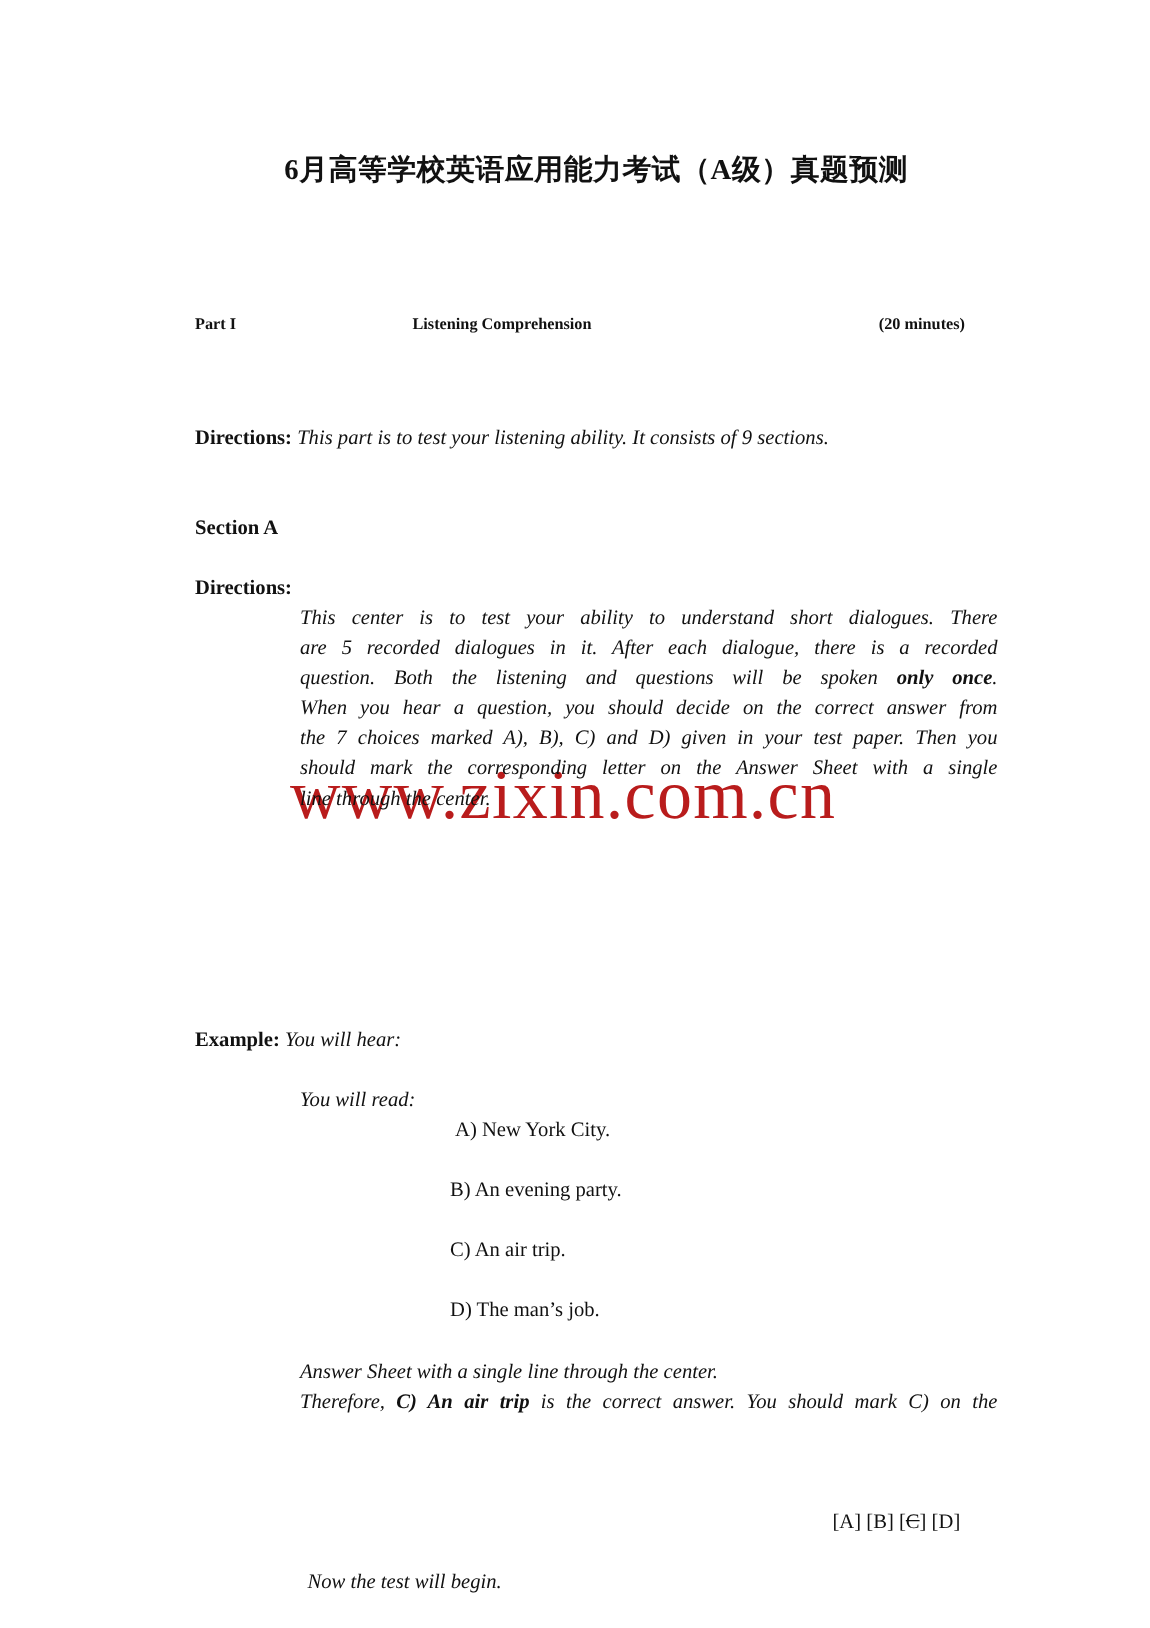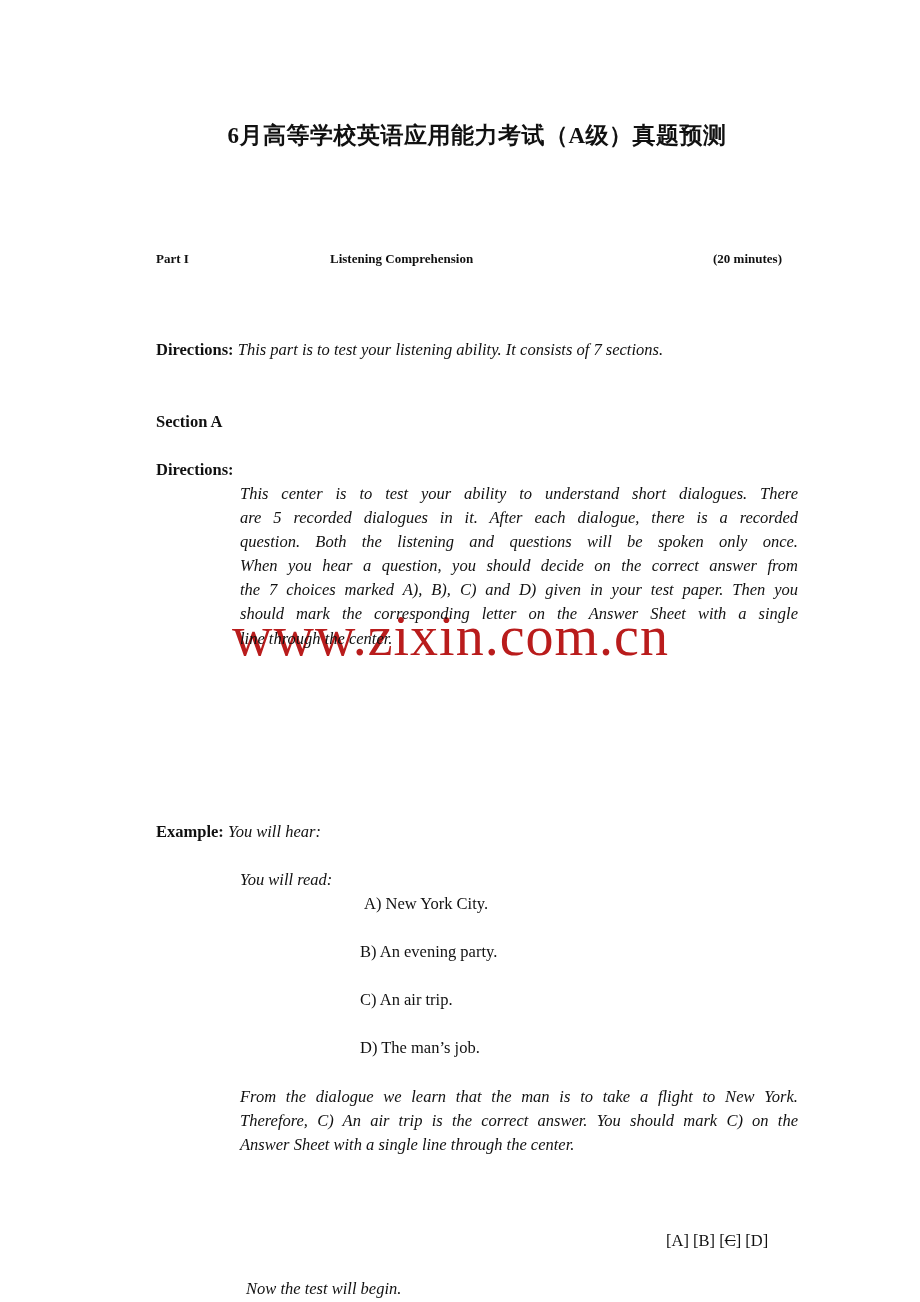--- a/index.html
+++ b/index.html
@@ -7,21 +7,21 @@
          font-family: "Liberation Serif", "DejaVu Serif", serif; color: #111; font-size: 16.5px; }
   .page { position: absolute; left: 0; top: 0; width: 920px; height: 1302px; }
   .title { position: absolute; top: 120px; left: 0; width: 920px; text-align: center;
            font-weight: bold; font-size: 23px; letter-spacing: 0.5px; }
   .part-head { position: absolute; top: 220px; left: 139px; width: 626px; height: 26px;
                font-weight: bold; font-size: 13px; }
   .part-head span { position: absolute; top: 0; }
   .line { position: absolute; left: 139px; line-height: 24px; white-space: nowrap; }
   .b { font-weight: bold; font-style: normal; }
   .i { font-style: italic; }
-  .bi { font-weight: normal; font-style: italic; }
+  .bi { font-weight: bold; font-style: italic; }
   .justify-block { position: absolute; font-style: italic; line-height: 24.1px; text-align: justify; }
   .justify-block .jl { display: block; text-align: justify; text-align-last: justify; height: 24.1px; }
   .justify-block .jl.last { text-align-last: left; }
   .opt { position: absolute; white-space: nowrap; line-height: 24px; }
   .watermark { position: absolute; left: 232px; top: 604px; font-family: Liberation Serif, serif;
                font-size: 56px; color: #b91c1c; letter-spacing: 1px; z-index: 0; pointer-events: none; }
   .fg { position: relative; z-index: 1; margin-left: 17px; }
   .strike { text-decoration: line-through; }
 </style>
 </head>
@@ -29,26 +29,26 @@
 
 <div class="page">
 
   <div class="watermark">www.zixin.com.cn</div>
 
   <div class="title fg">6月高等学校英语应用能力考试（A级）真题预测</div>
 
   <div class="part-head fg">
     <span style="left:0">Part I</span>
     <span style="left:174px">Listening Comprehension</span>
-    <span style="right:0">(20 minutes)</span>
+    <span style="right:10px">(20 minutes)</span>
   </div>
 
   <div class="line fg" style="top:281px">
     <span class="b">Directions:</span>
-    <span class="i">This part is to test your listening ability. It consists of 7 sections.</span>
+    <span class="i">This part is to test your listening ability. It consists of 9 sections.</span>
   </div>
 
   <div class="line fg b" style="top:329px">Section A</div>
   <div class="line fg b" style="top:353px">Directions:</div>
 
   <div class="justify-block fg" style="left:223px; top:353px; width:558px;">
     <span class="jl">This center is to test your ability to understand short dialogues. There</span>
     <span class="jl">are 5 recorded dialogues in it. After each dialogue, there is a recorded</span>
     <span class="jl"><span>question. Both the listening and questions will be spoken </span><span class="bi">only once</span><span>.</span></span>
     <span class="jl">When you hear a question, you should decide on the correct answer from</span>
@@ -61,23 +61,22 @@
     <span class="b">Example:</span>
     <span class="i">You will hear:</span>
   </div>
   <div class="opt fg i" style="left:223px; top:546px">You will read:</div>
   <div class="opt fg" style="left:347px; top:546px">A) New York City.</div>
   <div class="opt fg" style="left:343px; top:570px">B) An evening party.</div>
   <div class="opt fg" style="left:343px; top:594px">C) An air trip.</div>
   <div class="opt fg" style="left:343px; top:618px">D) The man’s job.</div>
 
   <div class="justify-block fg" style="left:223px; top:643px; width:558px;">
-    <span class="jl">From the dialogue we learn that the man is to take a flight to New York.</span>
+    <span class="jl last">Answer Sheet with a single line through the center.</span>
     <span class="jl"><span>Therefore, </span><span class="bi">C) An air trip</span><span> is the correct answer. You should mark C) on the</span></span>
-    <span class="jl last">Answer Sheet with a single line through the center.</span>
   </div>
 
   <div class="opt fg" style="left:649px; top:715px">
     <span>[A]</span>
     <span>[B]</span>
     <span>[<span class="strike" style="display:inline">C</span>]</span>
     <span>[D]</span>
   </div>
 
   <div class="opt fg i" style="left:229px; top:739px">Now the test will begin.</div>

